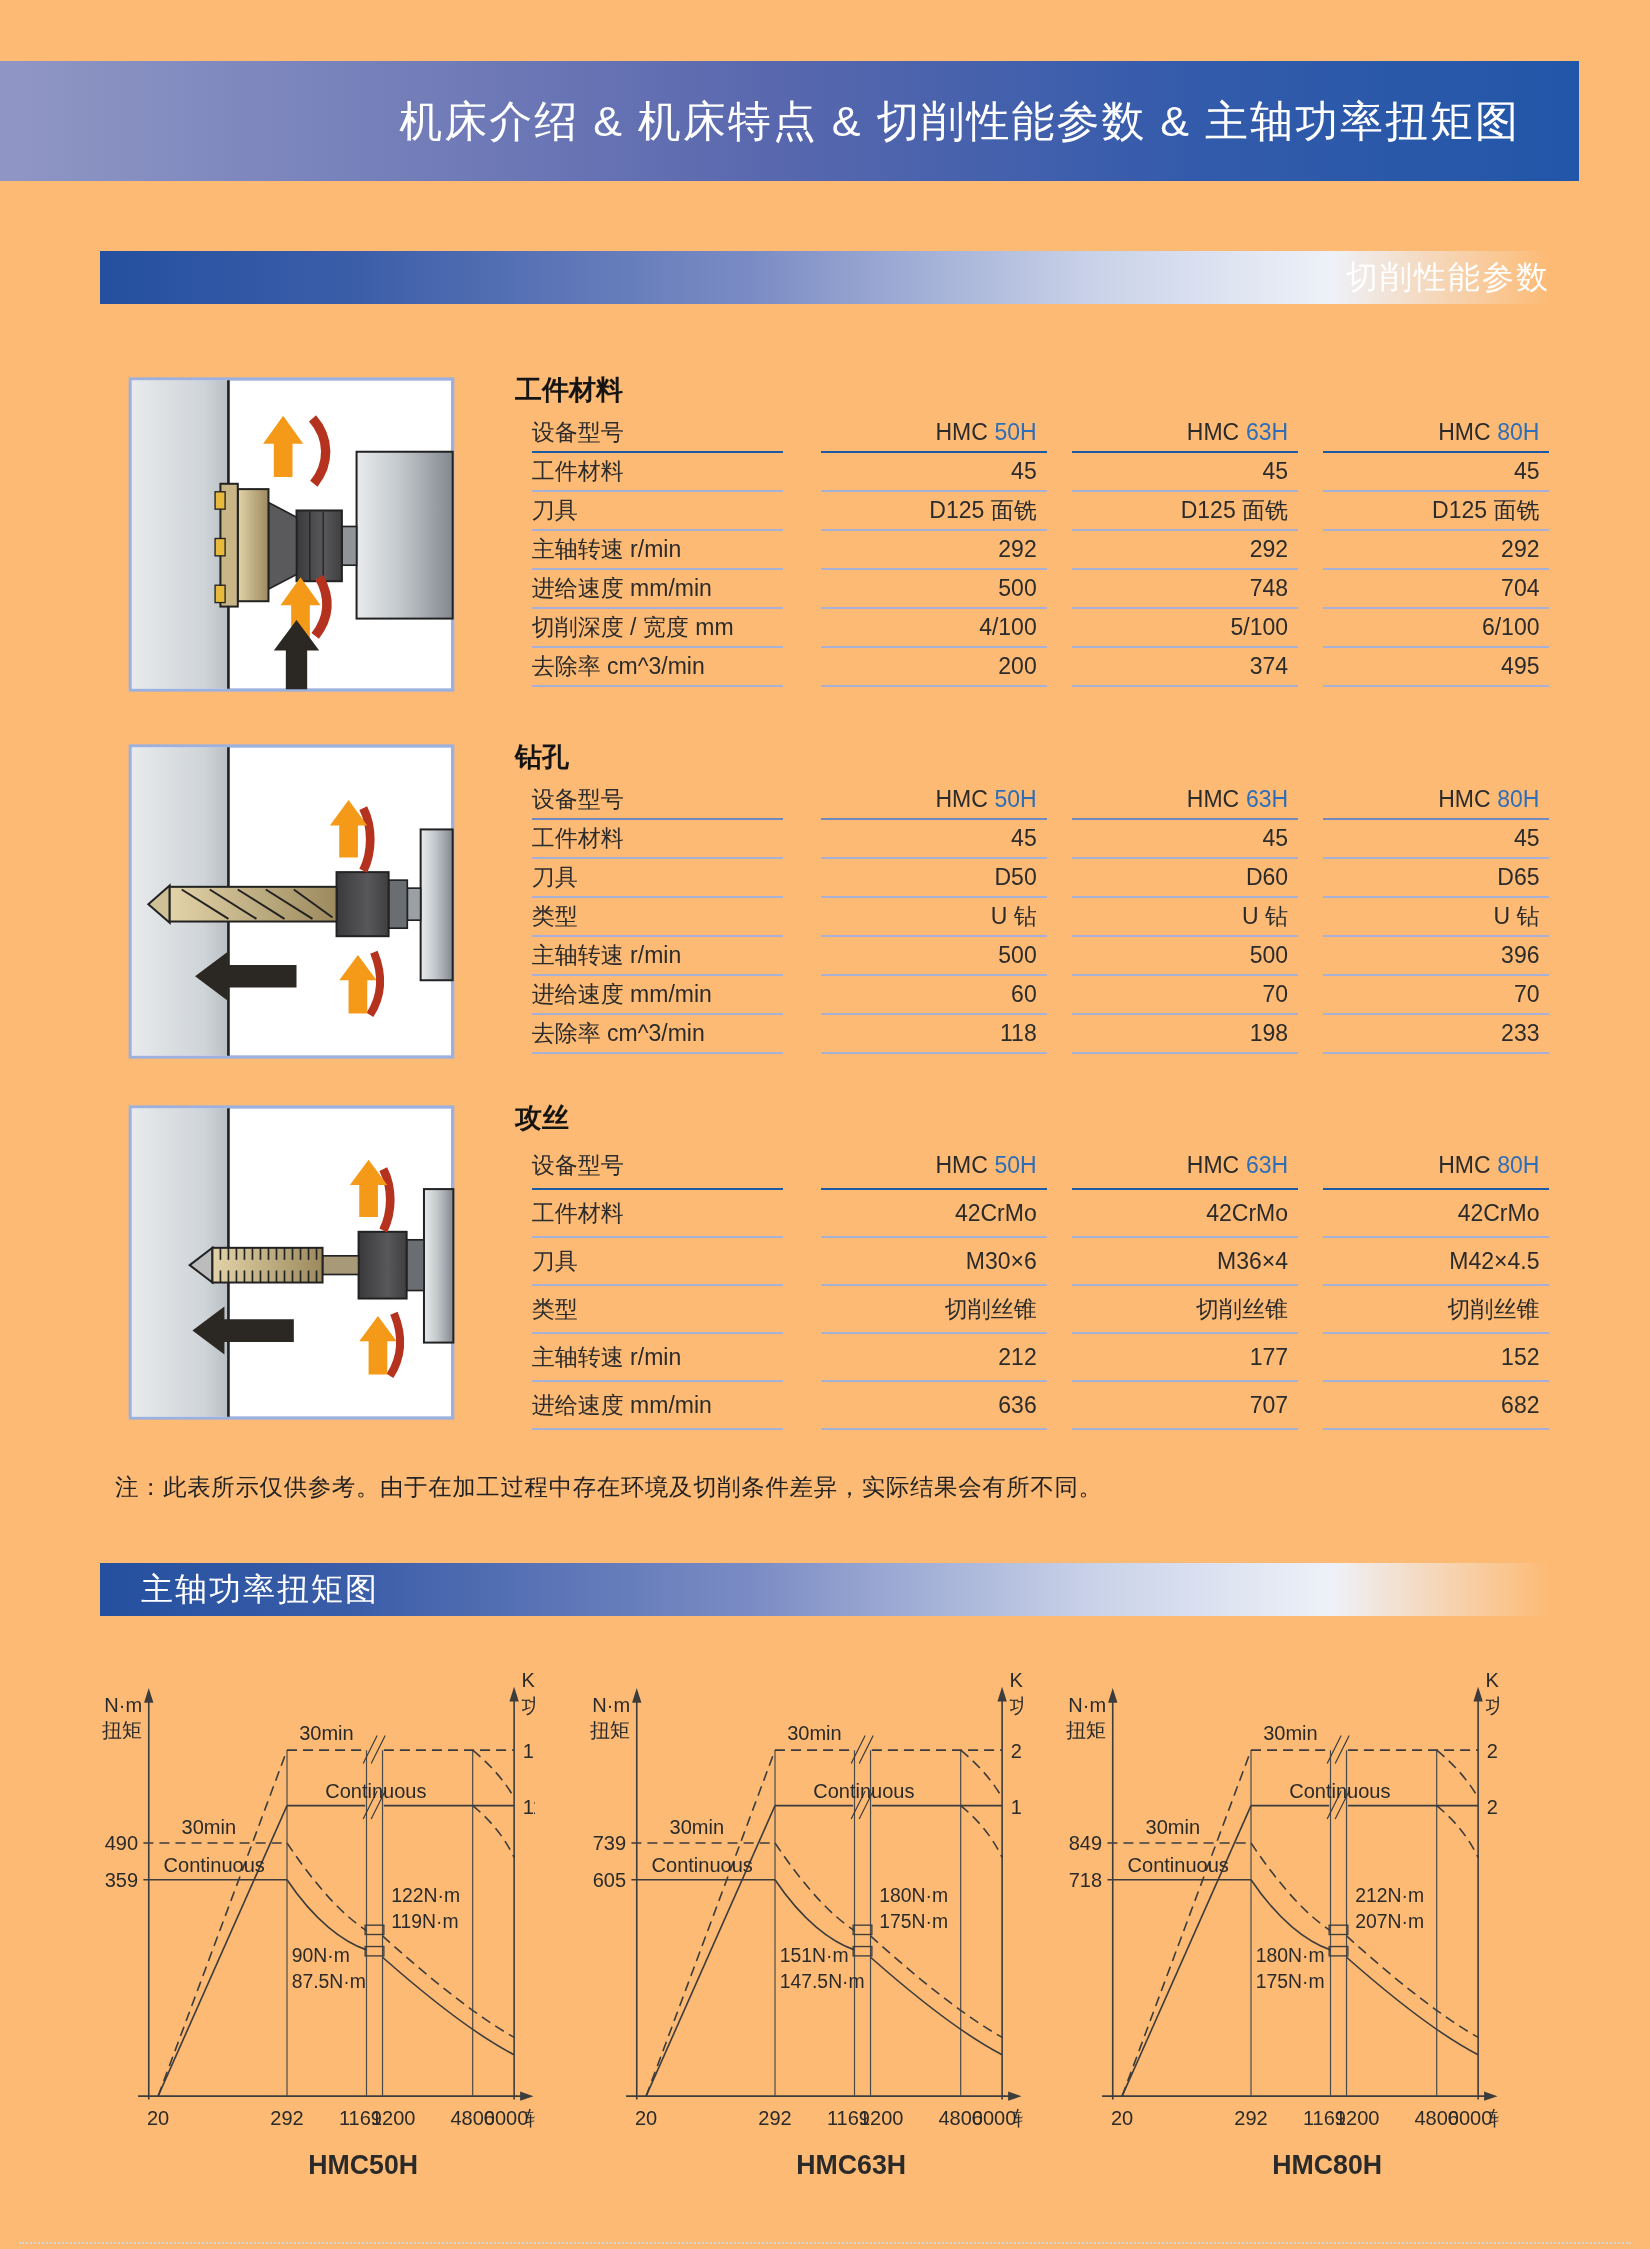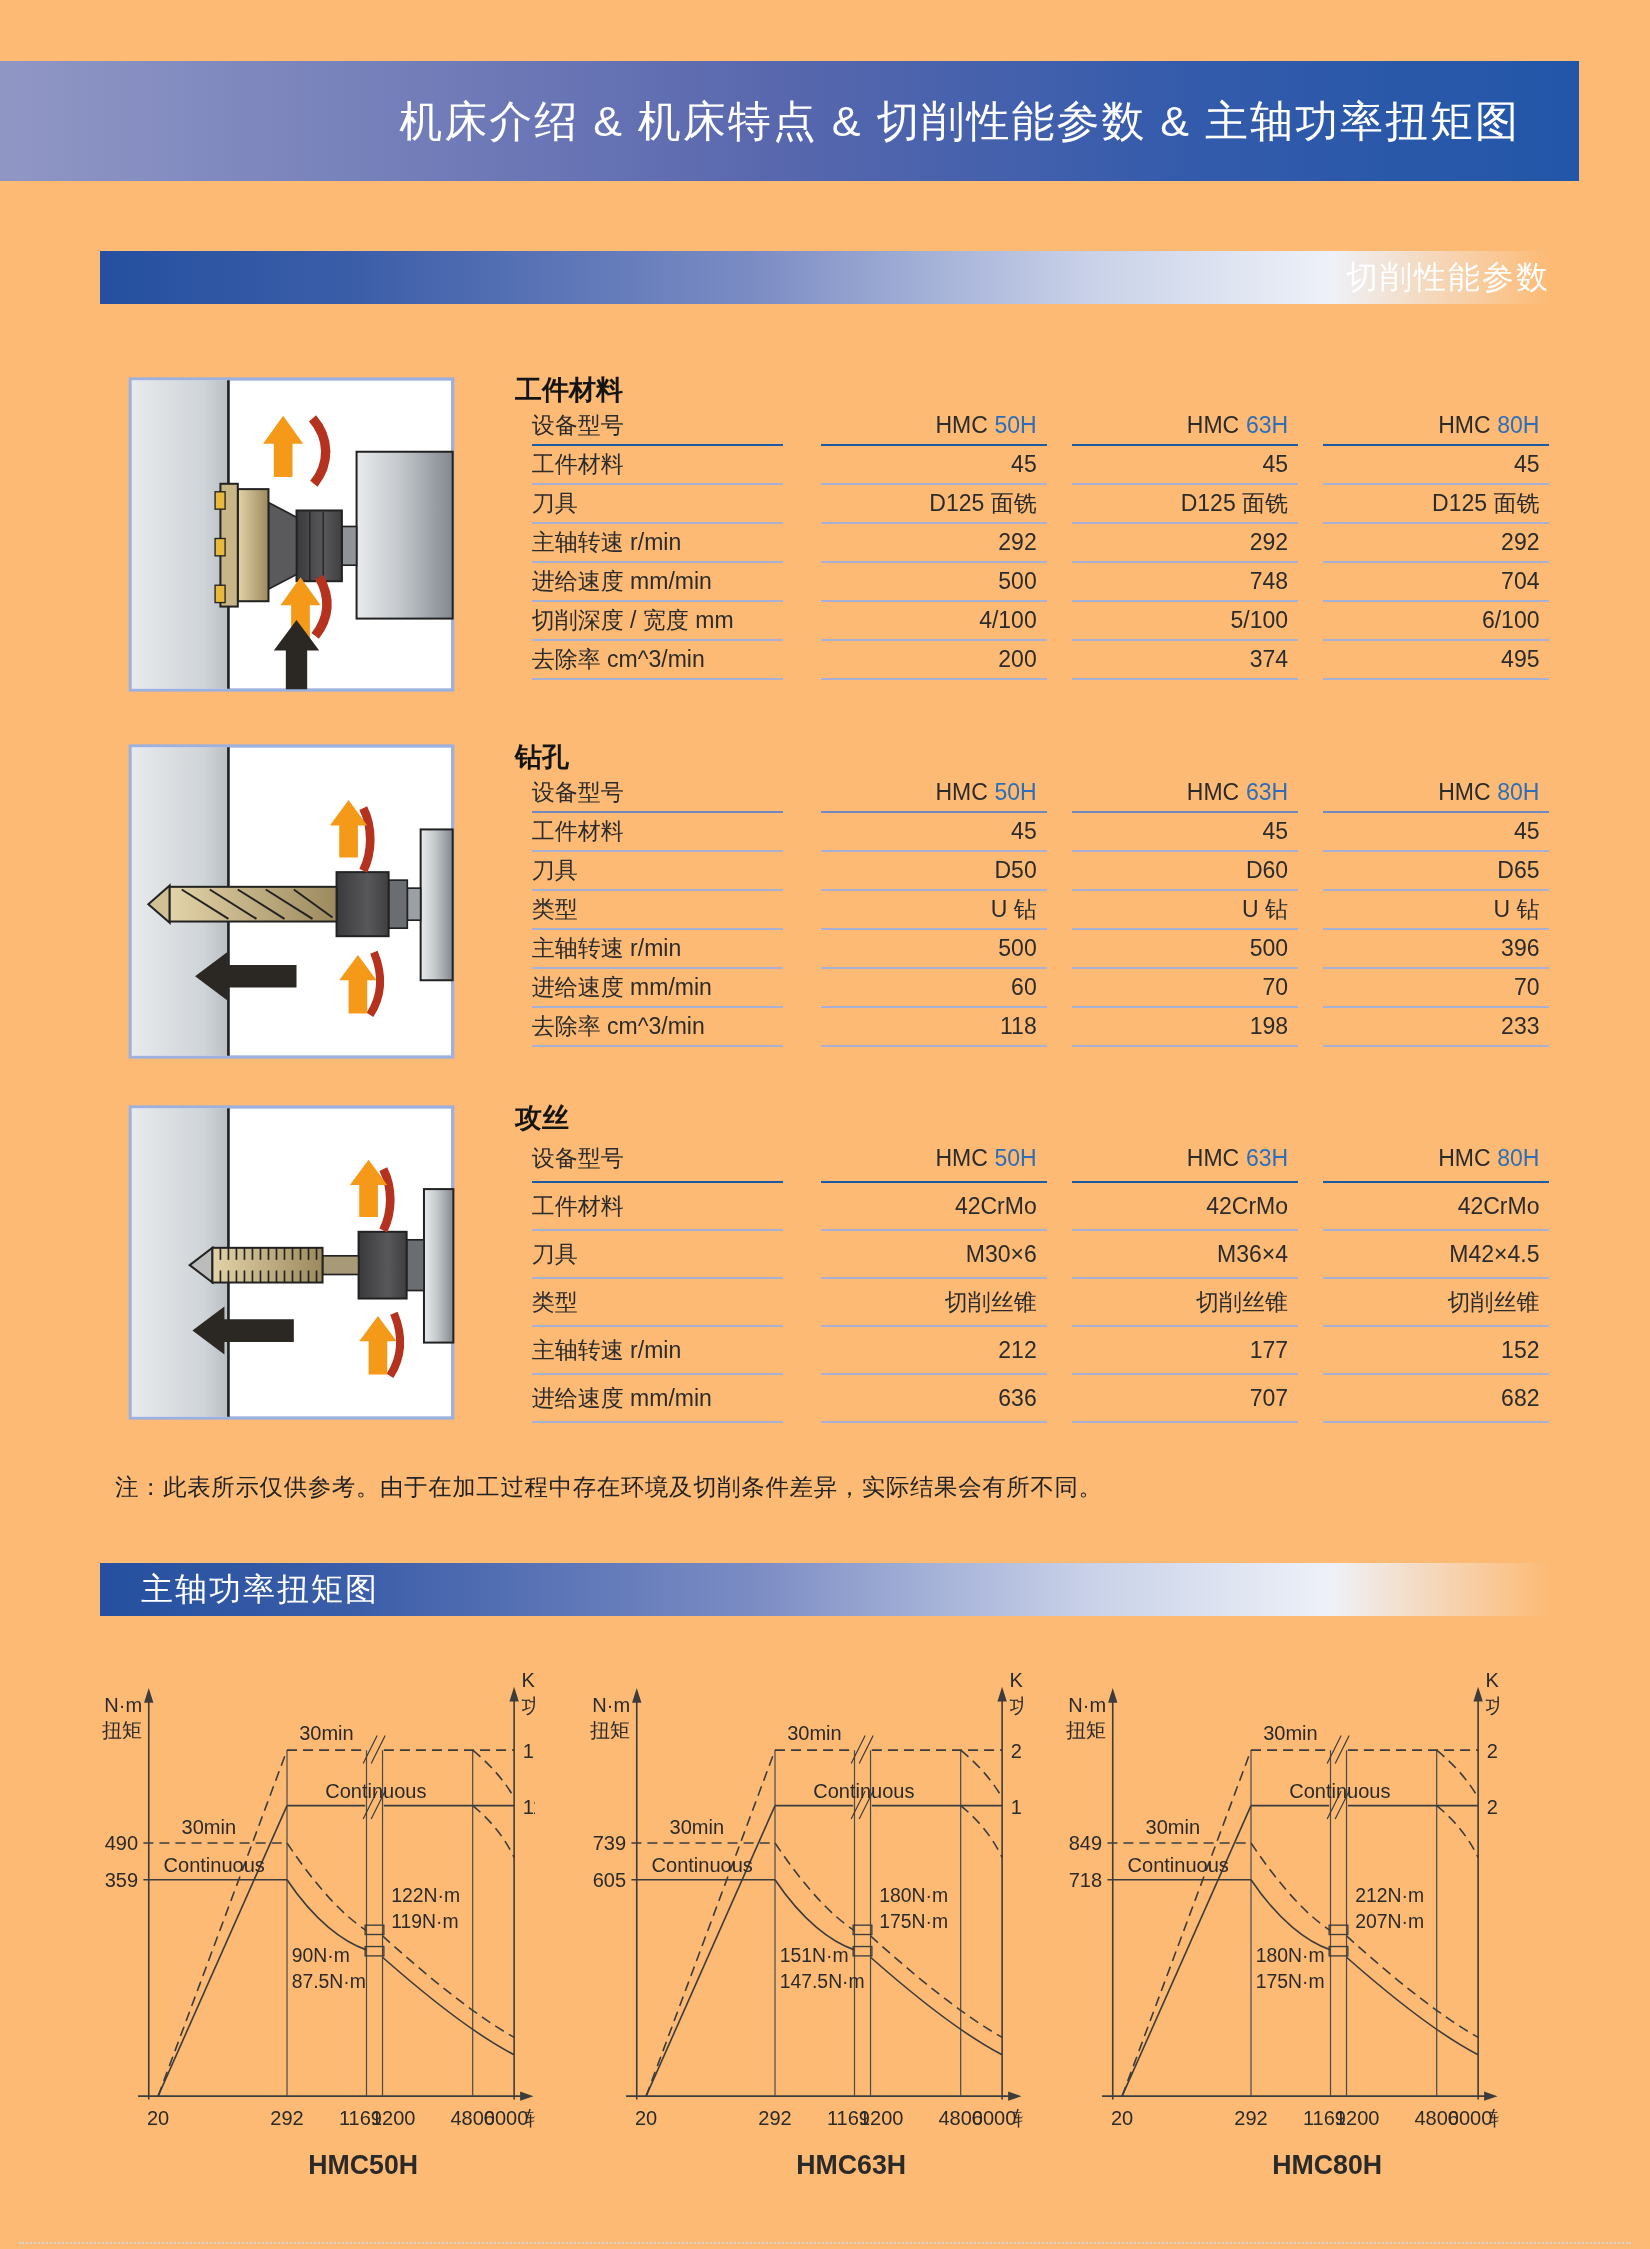--- a/index.html
+++ b/index.html
@@ -20,21 +20,21 @@
   .band1{top:251px;text-align:right;}
   .band2{top:1563px;}
 
   
   .machining-block{position:absolute;left:0;width:1650px;height:361px;}
   .mb0{top:374px;} .mb1{top:741px;} .mb2{top:1102px;}
   .illus{position:absolute;left:128px;top:2.7px;width:327px;height:315px;}
   .illus svg{display:block;width:100%;height:100%;}
   .tblwrap{position:absolute;left:515px;top:0;width:1043px;}
   .tbl-title{font-size:27px;font-weight:700;color:#141414;line-height:33px;margin:0 0 0 0;}
-  .tbl{margin-top:0;}
+  .tbl{margin-top:7px;}
   .trow{display:flex;align-items:center;height:39px;padding-left:16.7px;}
   .mb2 .trow{height:48px;}
   .tcell{box-sizing:border-box;display:flex;align-items:center;height:100%;
     border-bottom:2.7px solid #a9b0d6;font-size:23px;font-weight:500;color:#2b2b2b;}
   .tlabel{width:251px;margin-right:38px;justify-content:flex-start;}
   .tval{width:226px;margin-right:25.4px;justify-content:flex-end;padding-right:10px;}
   .tval:last-child{margin-right:0;}
   .trow.hdr .tcell{border-bottom-width:2.7px;}
   .model-code{color:#2e6db8;margin-left:6.7px;text-align:center;}
 

